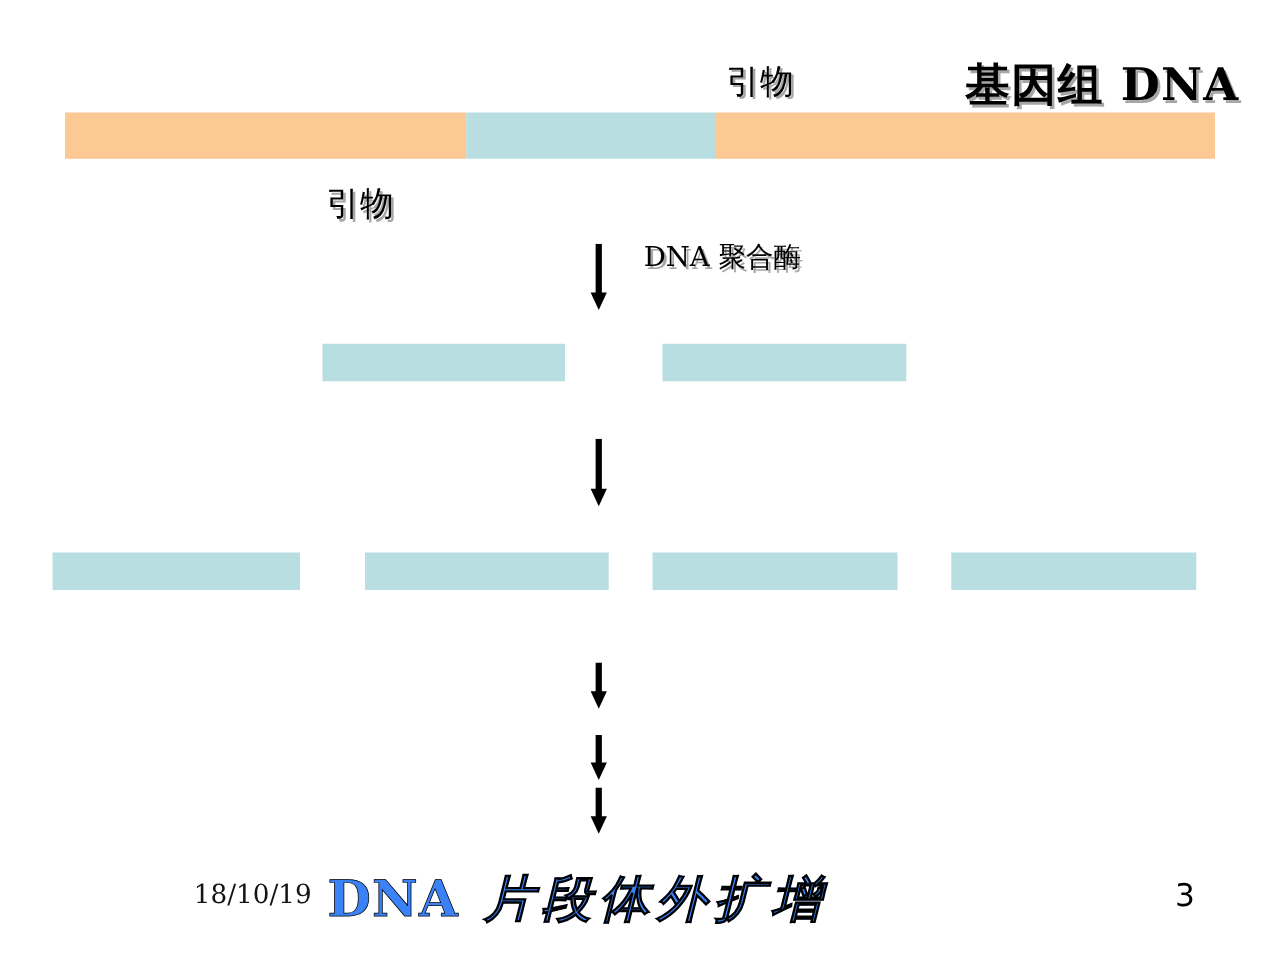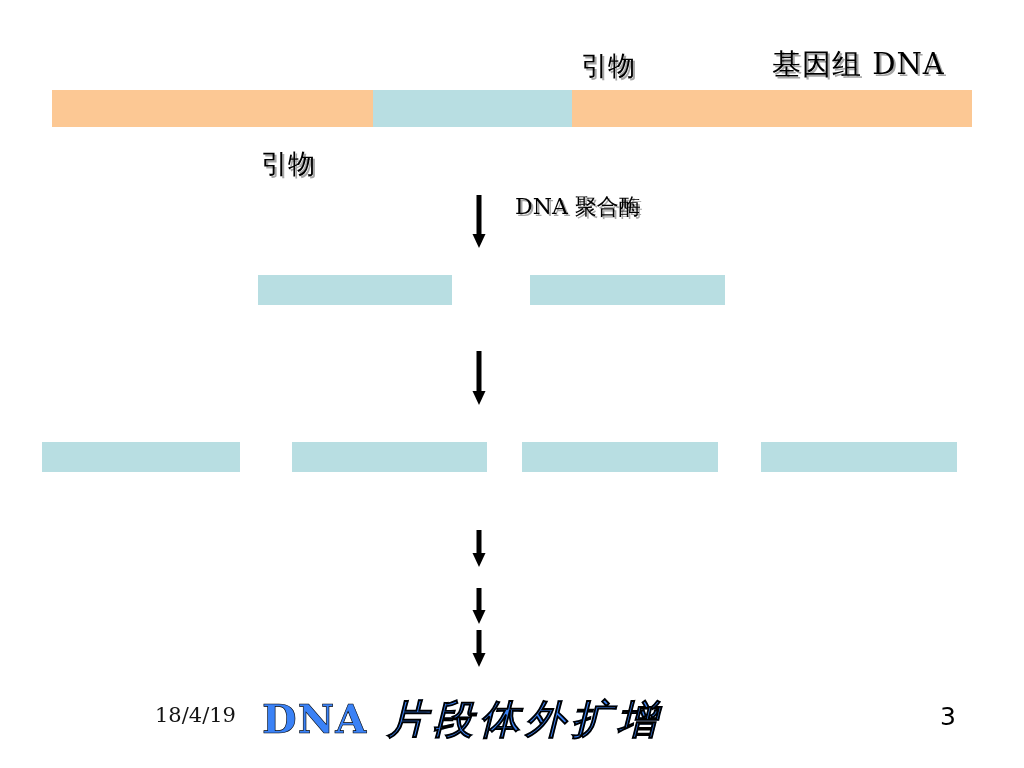--- a/index.html
+++ b/index.html
@@ -45,22 +45,22 @@
     line-height: 1;
     text-shadow: 2px 2px 0 rgba(150,150,150,0.85);
   }
   .label-cjk {
     font-family: "DejaVu Sans", "Liberation Sans", sans-serif;
     font-size: 27px;
     font-weight: 400;
   }
   .label-serif {
     font-family: "DejaVu Serif", "Liberation Serif", serif;
-    font-size: 29px;
-    font-weight: 400;
+    font-size: 36px;
+    font-weight: 700;
     letter-spacing: 1px;
   }
   .label-enzyme {
     font-family: "DejaVu Serif", "Liberation Serif", serif;
     font-size: 22px;
     font-weight: 400;
   }
 
   
   .arrow { position: absolute; }
@@ -160,21 +160,21 @@
     </svg>
   </div>
 
   <div class="arrow" style="left:471px; top:630px;">
     <svg width="16" height="38" viewBox="0 0 16 38" aria-hidden="true">
       <line x1="8" y1="0" x2="8" y2="26" stroke="#000000" stroke-width="5"></line>
       <polygon points="8,37 1.5,23 14.5,23" fill="#000000"></polygon>
     </svg>
   </div>
 
-  <div class="footer-date" style="left:155px; top:703px;">18/4/19</div>
+  <div class="footer-date" style="left:155px; top:703px;">18/10/19</div>
 
   <div class="footer-title" style="left:262px; top:692px;">
     <span>DNA</span><span class="cjk"> 片段体外扩增</span>
   </div>
 
   <div class="footer-page" style="left:940px; top:702px;">3</div>
 
 </div>
 
 </body></html>

